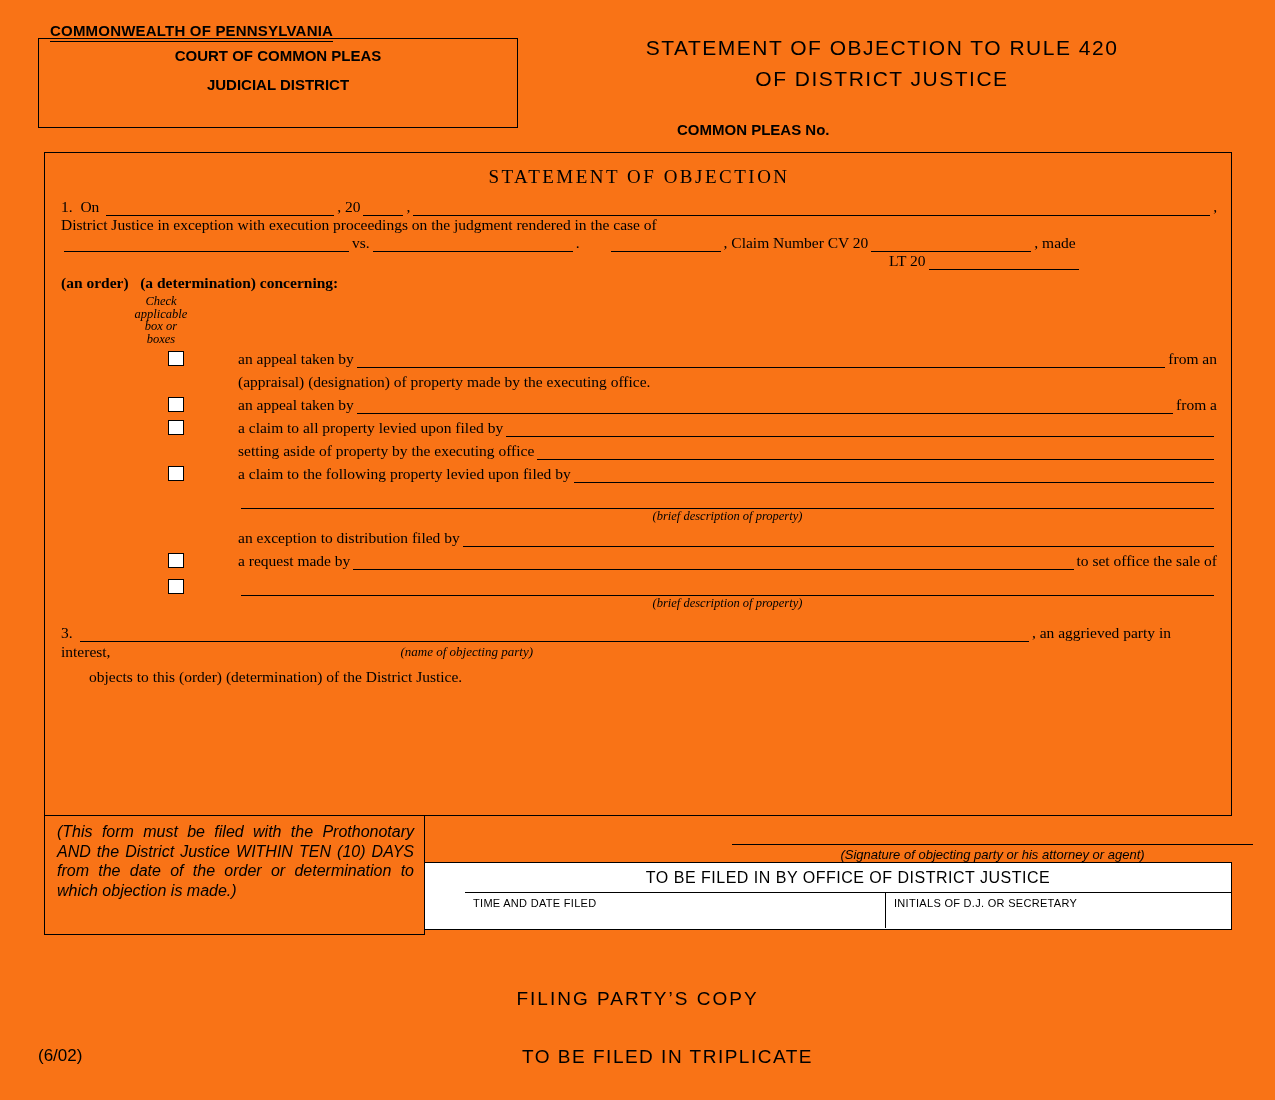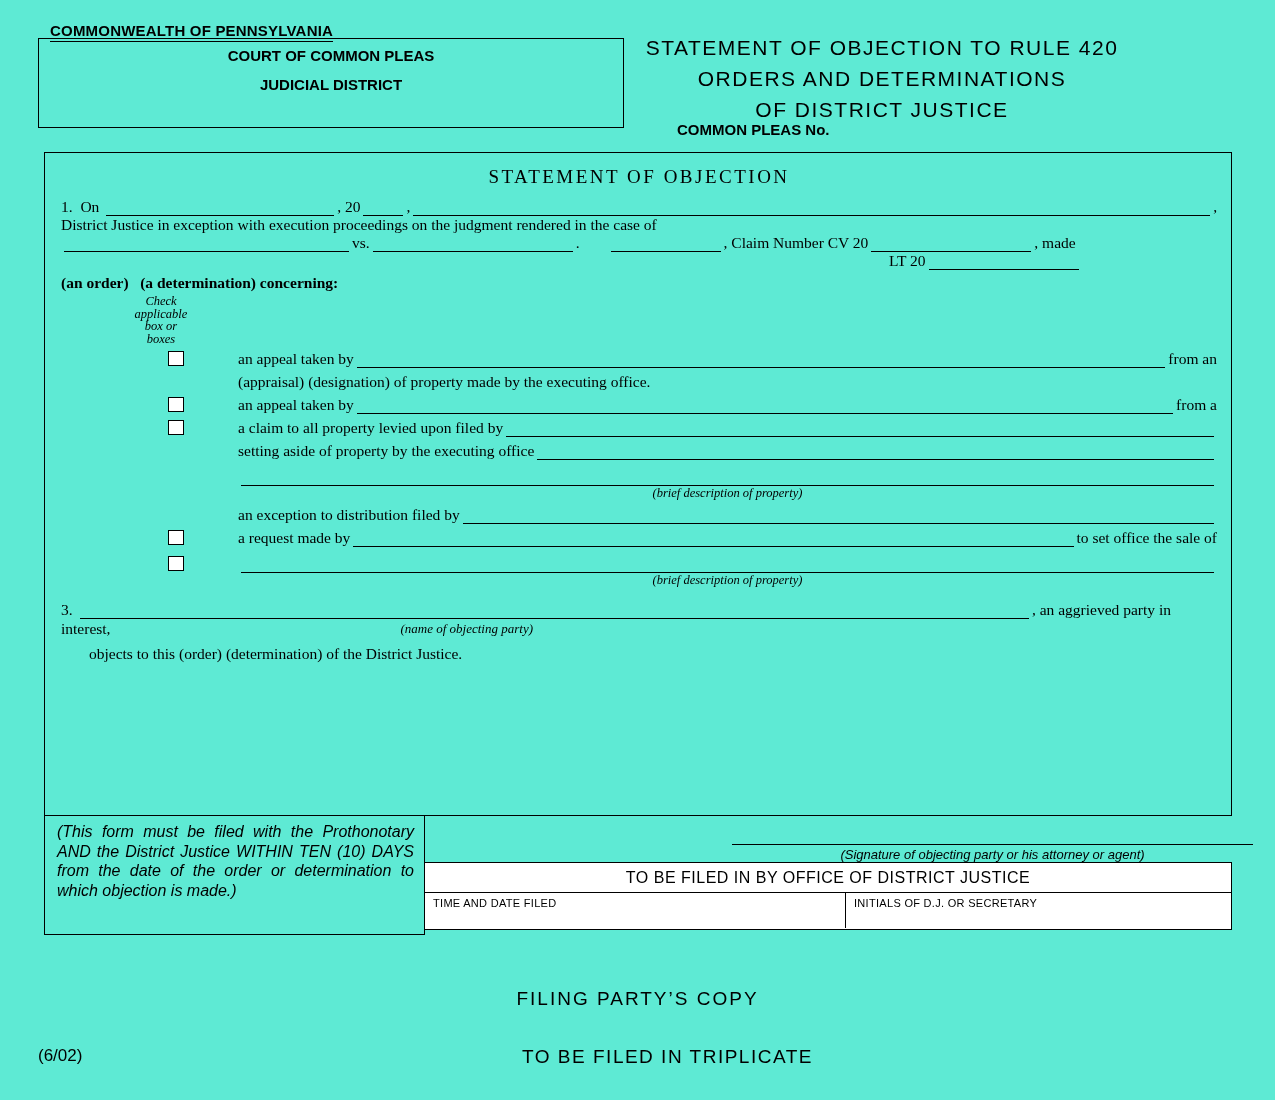--- a/index.html
+++ b/index.html
@@ -1,34 +1,34 @@
 <!DOCTYPE html>
 <html><head>
 <meta charset="utf-8">
 <style>
   * { margin:0; padding:0; box-sizing:border-box; }
   html,body { background:#ffffff; }
   body {
     width:1275px; height:1100px; position:relative;
     font-family:"Liberation Sans", sans-serif; color:#000;
   }
-  .page { position:absolute; inset:0; background:#5eead4; overflow:hidden; }
+  .page { position:absolute; inset:0; background:#f97316; overflow:hidden; }
   .t { white-space:pre; }
   .row { display:flex; align-items:flex-end; }
   .field { border-bottom:1.4px solid #000; height:15px; align-self:flex-end; margin:0 3px; }
   .grow { flex:1 1 auto; }
   .spacer { display:inline-block; }
   .w28{width:28px;} .w40{width:40px;} .w110{width:110px;} .w150{width:150px;}
   .w160{width:160px;} .w200{width:200px;} .w228{width:228px;} .w285{width:285px;}
   .cb { width:16px; height:15px; border:1.6px solid #000; flex:none; margin:0 0 2px 0; background:#fff; }
 
   
   .commonwealth { position:absolute; left:50px; top:22px; font-size:15px; font-weight:bold;
     letter-spacing:.2px; border-bottom:1.5px solid #000; padding-bottom:2px; }
-  .court-box { position:absolute; left:38px; top:38px; width:586px; height:90px;
+  .court-box { position:absolute; left:38px; top:38px; width:480px; height:90px;
     border:1.6px solid #000; text-align:center; padding-top:8px; }
   .court-line1 { font-size:15px; font-weight:bold; }
   .court-line2 { font-size:15px; font-weight:bold; margin-top:12px; }
   .title-block { position:absolute; left:558px; top:32px; width:648px; text-align:center;
     font-size:21px; letter-spacing:1.5px; line-height:31px; }
   .common-pleas { position:absolute; left:677px; top:121px; font-size:15px; font-weight:bold; }
 
   
   .main-box { position:absolute; left:44px; top:152px; width:1188px; height:664px;
     border:1.6px solid #000; padding:0 14px 0 16px; font-size:15.5px; overflow:hidden;font-family:Liberation Serif, serif; }
@@ -61,21 +61,21 @@
   .item3-objects { margin-top:7px; padding-left:28px; height:19px; line-height:19px; }
 
   
   .note-box { position:absolute; left:44px; top:815px; width:381px; height:120px;
     border:1.6px solid #000; padding:6px 10px 0 12px; font-style:italic; font-size:16px;
     line-height:19.5px; text-align:justify; }
   .sig-area { position:absolute; left:732px; top:828px; width:521px; }
   .sig-line { height:17px; border-bottom:1.4px solid #000; }
   .sig-cap { text-align:center; font-style:italic; font-size:13px; margin-top:2px; }
   .filed-box { position:absolute; left:424px; top:862px; width:808px; height:68px;
-    border:1.6px solid #000; background:#fff; }
+    border:1.6px solid #000; background:#fff;padding-left:40px; }
   .filed-header { height:30px; border-bottom:1.4px solid #000; text-align:center;
     font-size:16px; letter-spacing:.5px; line-height:30px; }
   .filed-row { display:flex; height:35px; }
   .filed-c1 { width:421px; border-right:1.4px solid #000; padding:4px 8px; font-size:11px; letter-spacing:.3px; }
   .filed-c2 { flex:1; padding:4px 8px; font-size:11px; letter-spacing:.3px; }
 
   
   .filing-copy { position:absolute; left:0; top:988px; width:100%; text-align:center;
     font-size:19px; letter-spacing:2px; }
   .rev { position:absolute; left:38px; top:1046px; font-size:17px; }
@@ -89,21 +89,20 @@
 
   <div class="commonwealth t">COMMONWEALTH OF PENNSYLVANIA</div>
 
   <div class="court-box">
     <div class="court-line1 t">COURT OF COMMON PLEAS</div>
     <div class="court-line2 t">JUDICIAL DISTRICT</div>
   </div>
 
   <div class="title-block">
     <div class="t">STATEMENT OF OBJECTION TO RULE 420</div>
-    <div class="t">ORDERS AND DETERMINATIONS</div>
     <div class="t">OF DISTRICT JUSTICE</div>
   </div>
 
   <div class="common-pleas t">COMMON PLEAS No.</div>
 
   <div class="main-box">
 
     <div class="sec-title t">STATEMENT OF OBJECTION</div>
 
     <div class="item1">
@@ -167,20 +166,25 @@
         <span class="cb"></span>
         <span class="t">a claim to all property levied upon filed by</span>
         <span class="field grow"></span>
       </div>
 
       <div class="row cont">
         <span class="t">setting aside of property by the executing office</span>
         <span class="field grow"></span>
       </div>
 
+      <div class="row chk">
+        <span class="cb"></span>
+        <span class="t">a claim to the following property levied upon filed by</span>
+        <span class="field grow"></span>
+      </div>
       <div class="row cont tall">
         <span class="field grow"></span>
       </div>
       <div class="cap-prop t">(brief description of property)</div>
 
       <div class="row cont">
         <span class="t">an exception to distribution filed by</span>
         <span class="field grow"></span>
       </div>
 

